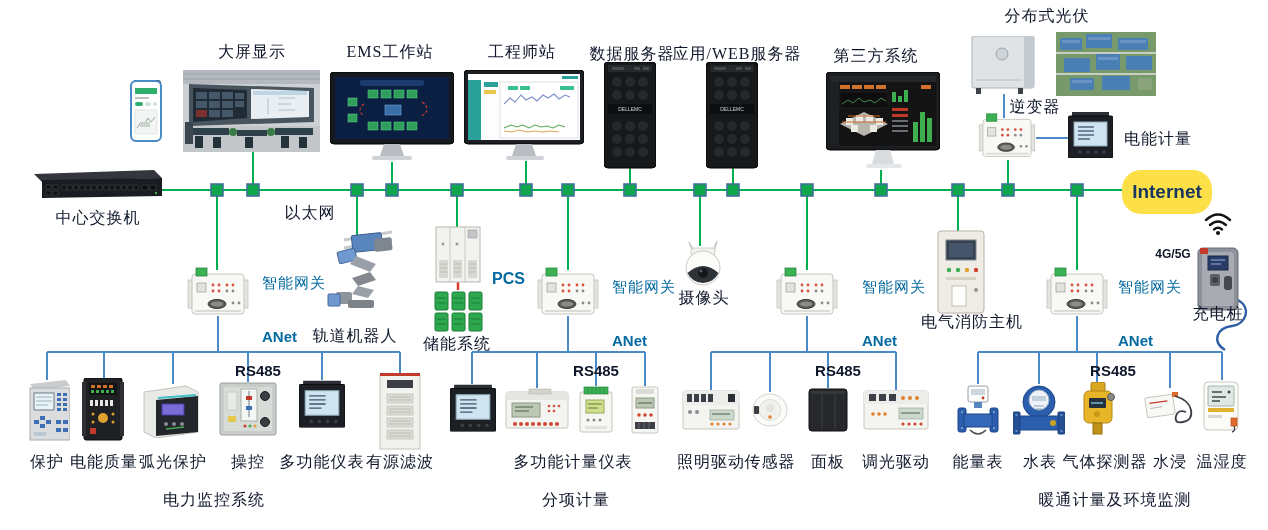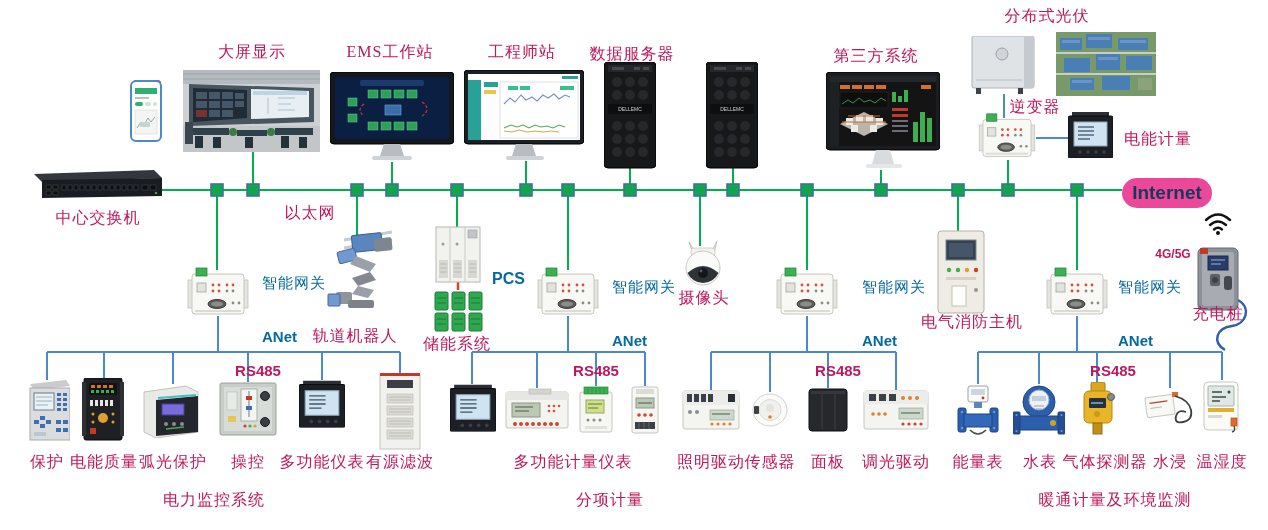--- a/index.html
+++ b/index.html
@@ -1,28 +1,28 @@
 <!DOCTYPE html>
 <html><head>
 <meta charset="utf-8">
 <style>
   html,body{margin:0;padding:0;background:#fff;}
   .canvas{position:relative;width:1268px;height:530px;background:#fff;overflow:hidden;
           font-family:"Liberation Serif","DejaVu Serif",serif;color:#1a1a1a;}
   .wire{position:absolute;left:0;top:0;}
   .dev{position:absolute;}
   .lbl{position:absolute;transform:translateX(-50%);white-space:nowrap;font-size:15px;
-       color:#be185d;letter-spacing:1px;}
+       color:#0f172a;letter-spacing:1px;}
   .lbl-left{position:absolute;white-space:nowrap;font-size:15px;color:#0369a1;letter-spacing:1px;}
   .sans{font-family:"Liberation Sans","DejaVu Sans",sans-serif;font-weight:bold;letter-spacing:0;margin-top:32px;}
   .big{font-size:16px;}
-  .internet{position:absolute;left:1122px;top:170px;width:90px;height:30px;background:#ec4899;
+  .internet{position:absolute;left:1122px;top:170px;width:90px;height:44px;background:#fde047;
             border-radius:19px;display:flex;align-items:center;justify-content:center;
             font-family:"Liberation Sans","DejaVu Sans",sans-serif;font-weight:bold;
-            font-size:19px;color:#17375e;margin-top:8px;}
+            font-size:19px;color:#17375e;}
 </style>
 </head>
 <body>
 
 <div class="canvas">
 
   <svg class="wire" width="1268" height="530">
 
     <g stroke="#00B050" stroke-width="2" fill="none">
       <path d="M158 190 H1122"></path>
@@ -142,20 +142,21 @@
           </g>
       </symbol>
     </defs>
   </svg>
 
   <span class="lbl sans" style="left:146px;top:44px">APP</span>
   <span class="lbl big" style="left:252px;top:42px">大屏显示</span>
   <span class="lbl big" style="left:390px;top:42px">EMS工作站</span>
   <span class="lbl big" style="left:522px;top:42px">工程师站</span>
   <span class="lbl big" style="left:632px;top:44px">数据服务器</span>
+  <span class="lbl big" style="left:737px;top:44px">应用/WEB服务器</span>
   <span class="lbl big" style="left:876px;top:46px">第三方系统</span>
   <span class="lbl big" style="left:1047px;top:6px">分布式光伏</span>
   <span class="lbl big" style="left:1035px;top:97px">逆变器</span>
   <span class="lbl big" style="left:1158px;top:129px">电能计量</span>
 
   <div class="dev" style="left:130px;top:80px">
     <svg width="32" height="62">
       <rect x="1" y="1" width="30" height="60" rx="5" fill="#fff" stroke="#4a8ac9" stroke-width="2"></rect>
       <rect x="5" y="8" width="22" height="6" fill="#2fae6e"></rect>
       <rect x="5" y="17" width="14" height="2" fill="#b8c4bc"></rect>
@@ -953,21 +954,21 @@
 
   <span class="lbl big" style="left:47px;top:452px">保护</span>
   <span class="lbl big" style="left:104px;top:452px">电能质量</span>
   <span class="lbl big" style="left:173px;top:452px">弧光保护</span>
   <span class="lbl big" style="left:248px;top:452px">操控</span>
   <span class="lbl big" style="left:322px;top:452px">多功能仪表</span>
   <span class="lbl big" style="left:400px;top:452px">有源滤波</span>
   <span class="lbl big" style="left:214px;top:490px">电力监控系统</span>
 
   <span class="lbl big" style="left:573px;top:452px">多功能计量仪表</span>
-  <span class="lbl big" style="left:610px;top:490px">分项计量</span>
+  <span class="lbl big" style="left:576px;top:490px">分项计量</span>
 
   <span class="lbl big" style="left:711px;top:452px">照明驱动</span>
   <span class="lbl big" style="left:770px;top:452px">传感器</span>
   <span class="lbl big" style="left:828px;top:452px">面板</span>
   <span class="lbl big" style="left:896px;top:452px">调光驱动</span>
 
   <span class="lbl big" style="left:978px;top:452px">能量表</span>
   <span class="lbl big" style="left:1040px;top:452px">水表</span>
   <span class="lbl big" style="left:1105px;top:452px">气体探测器</span>
   <span class="lbl big" style="left:1170px;top:452px">水浸</span>

